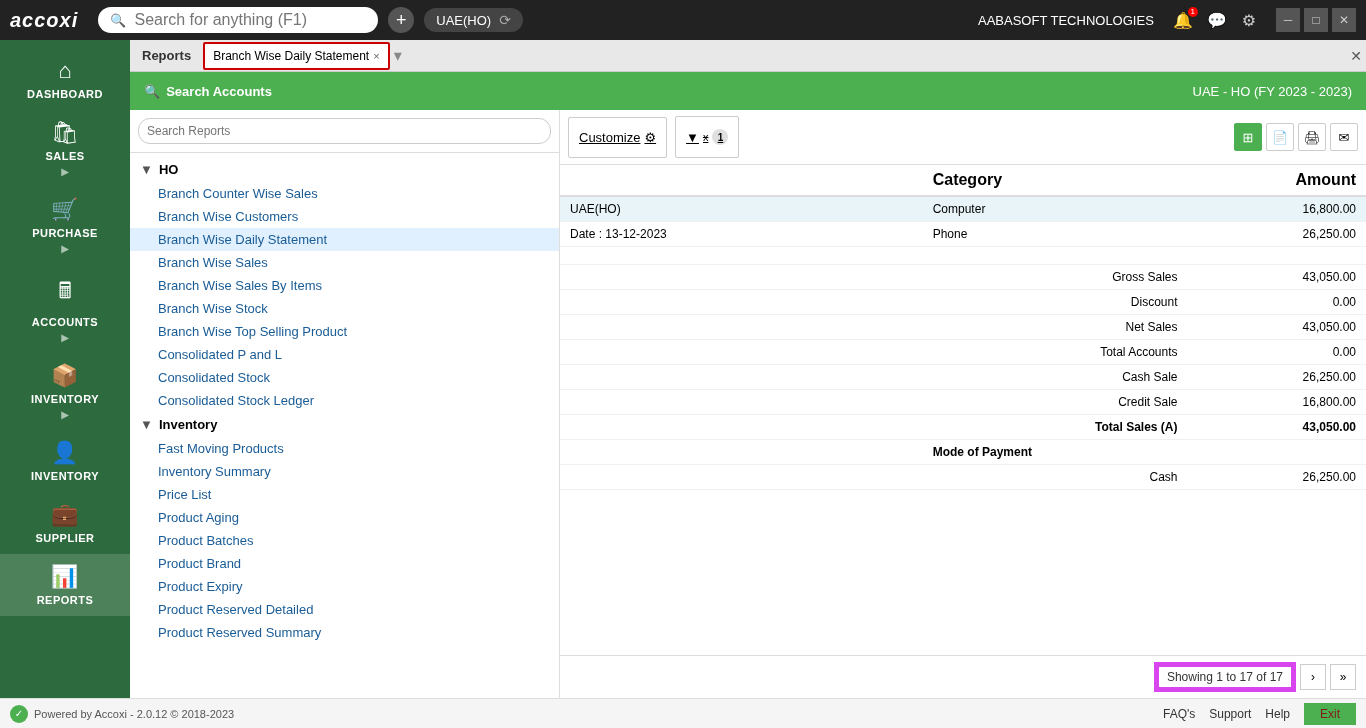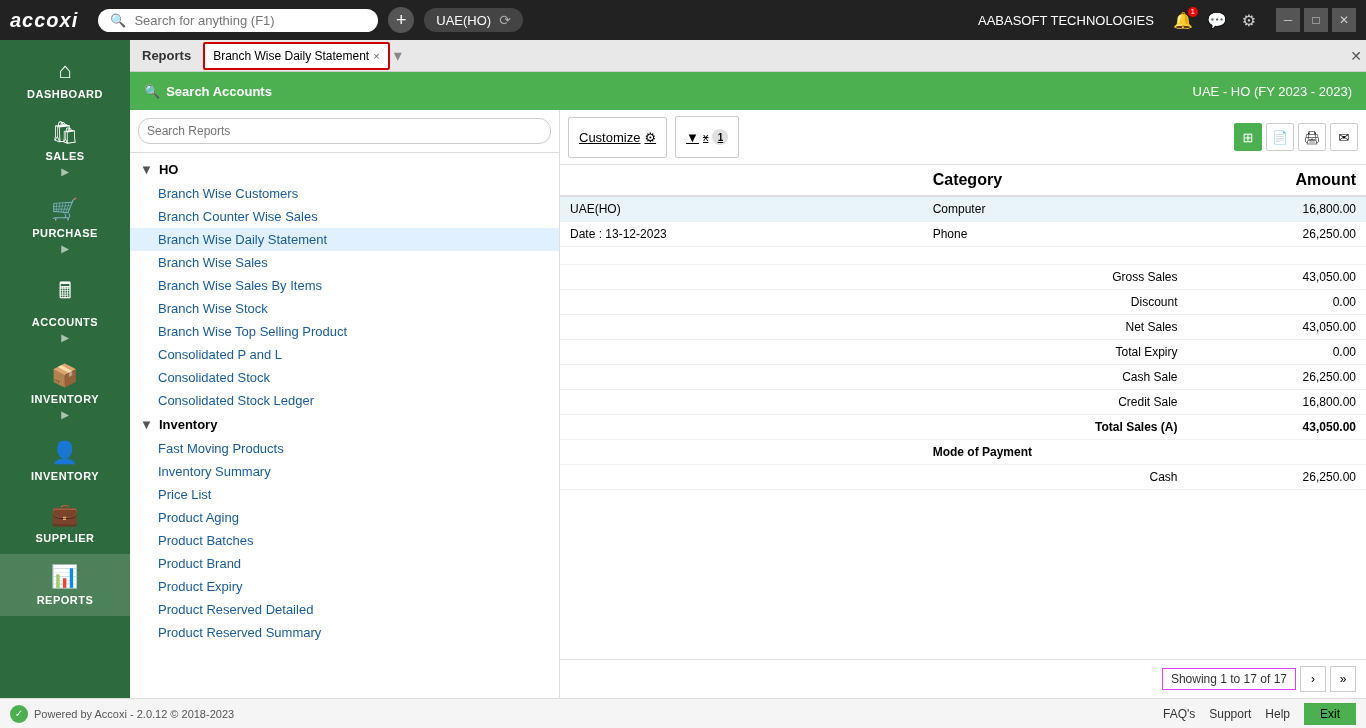--- a/index.html
+++ b/index.html
@@ -2,21 +2,21 @@
 <html><head>
   <meta charset="utf-8">
   <style>
     * { box-sizing: border-box; margin: 0; padding: 0; font-family: Arial, sans-serif; font-size: 13px; }
     body { width: 1366px; height: 728px; overflow: hidden; background: #f0f0f0; display: flex; flex-direction: column; }
 
     
     .top-bar { background: #222; height: 40px; display: flex; align-items: center; padding: 0 10px; gap: 10px; flex-shrink: 0; }
     .logo { color: white; font-size: 20px; font-weight: bold; font-style: italic; letter-spacing: 1px; margin-right: 10px; }
     .search-bar { background: white; border-radius: 20px; display: flex; align-items: center; padding: 4px 12px; width: 280px; gap: 8px; }
-    .search-bar input { border: none; outline: none; font-size: 13px; width: 100%; color: #1d4ed8; }
+    .search-bar input { border: none; outline: none; font-size: 16px; width: 100%; color: #1d4ed8; }
     .search-icon-top { color: #888; }
     .add-btn { background: #555; border: none; border-radius: 50%; width: 26px; height: 26px; color: white; font-size: 18px; cursor: pointer; display: flex; align-items: center; justify-content: center; }
     .branch-selector { background: #444; border-radius: 20px; display: flex; align-items: center; padding: 4px 12px; gap: 8px; color: white; }
     .refresh-icon { color: #aaa; font-size: 14px; cursor: pointer; }
     .company-name { color: white; margin-left: auto; font-size: 13px; }
     .top-icons { display: flex; gap: 14px; align-items: center; margin-left: 10px; }
     .top-icon { color: #ccc; font-size: 16px; cursor: pointer; position: relative; }
     .notif-badge { position: absolute; top: -4px; right: -4px; background: red; border-radius: 50%; width: 10px; height: 10px; font-size: 8px; color: white; display: flex; align-items: center; justify-content: center; }
     .window-controls { display: flex; gap: 4px; margin-left: 10px; }
     .win-btn { background: #555; border: none; color: #ccc; width: 24px; height: 24px; cursor: pointer; display: flex; align-items: center; justify-content: center; font-size: 12px; }
@@ -78,31 +78,31 @@
     th { background: white; text-align: right; font-weight: bold; padding: 6px 10px; border-bottom: 2px solid #ddd; font-size: 16px; position: sticky; top: 0; z-index: 1; }
     th:first-child { text-align: left; }
     td { padding: 5px 10px; font-size: 12px; border-bottom: 1px solid #f0f0f0; }
     tr:first-child td { background: #e8f4f8; }
     .td-left { text-align: left; }
     .td-right { text-align: right; }
     .td-bold { font-weight: bold; }
 
     
     .pagination { display: flex; align-items: center; justify-content: flex-end; padding: 6px 10px; border-top: 1px solid #ddd; background: white; flex-shrink: 0; gap: 4px; }
-    .pagination-info { font-size: 12px; color: #333; border: 1px solid #d946ef; padding: 3px 8px; background: white; }
+    .pagination-info { font-size: 12px; color: #333; border: 5px solid #d946ef; padding: 3px 8px; background: white; }
     .page-btn { width: 26px; height: 26px; display: flex; align-items: center; justify-content: center; border: 1px solid #ccc; background: white; cursor: pointer; font-size: 12px; }
 
     
     .bottom-bar { background: #f5f5f5; height: 30px; display: flex; align-items: center; padding: 0 10px; border-top: 1px solid #ddd; flex-shrink: 0; gap: 10px; }
     .bottom-logo { display: flex; align-items: center; gap: 6px; }
     .bottom-logo-icon { width: 18px; height: 18px; background: #4caf50; border-radius: 50%; display: flex; align-items: center; justify-content: center; color: white; font-size: 10px; }
     .bottom-text { font-size: 11px; color: #555; }
     .bottom-right { margin-left: auto; display: flex; gap: 14px; align-items: center; }
     .bottom-link { font-size: 12px; color: #333; cursor: pointer; }
-    .exit-btn { background: #4caf50; color: #000000; border: none; padding: 4px 16px; cursor: pointer; font-size: 12px; border-weight: bold; text-align: right; }
+    .exit-btn { background: #4caf50; color: #7f1d1d; border: none; padding: 4px 16px; cursor: pointer; font-size: 12px; border-weight: bold; text-align: right; }
   </style>
 </head>
 <body>
 
 <div class="top-bar">
   <span class="logo">accoxi</span>
   <div class="search-bar">
     <span class="search-icon-top">🔍</span>
     <input type="text" placeholder="Search for anything (F1)" style="">
   </div>
@@ -192,22 +192,22 @@
       <div class="left-panel">
         <div class="left-panel-search">
           <input type="text" placeholder="Search Reports" style="">
         </div>
         <div class="tree-area">
 
           <div class="tree-group-header">
             <span class="tree-group-arrow">▼</span>
             <span>HO</span>
           </div>
+          <div class="tree-item">Branch Counter Wise Sales</div>
           <div class="tree-item">Branch Wise Customers</div>
-          <div class="tree-item">Branch Counter Wise Sales</div>
           <div class="tree-item active">Branch Wise Daily Statement</div>
           <div class="tree-item">Branch Wise Sales</div>
           <div class="tree-item">Branch Wise Sales By Items</div>
           <div class="tree-item">Branch Wise Stock</div>
           <div class="tree-item">Branch Wise Top Selling Product</div>
           <div class="tree-item">Consolidated P and L</div>
           <div class="tree-item">Consolidated Stock</div>
           <div class="tree-item">Consolidated Stock Ledger</div>
 
           <div class="tree-group-header">
@@ -290,21 +290,21 @@
                 <td class="td-right">Discount</td>
                 <td class="td-right">0.00</td>
               </tr>
               <tr>
                 <td></td>
                 <td class="td-right">Net Sales</td>
                 <td class="td-right">43,050.00</td>
               </tr>
               <tr>
                 <td></td>
-                <td class="td-right">Total Expiry</td>
+                <td class="td-right">Total Accounts</td>
                 <td class="td-right">0.00</td>
               </tr>
               <tr>
                 <td></td>
                 <td class="td-right">Cash Sale</td>
                 <td class="td-right">26,250.00</td>
               </tr>
               <tr>
                 <td></td>
                 <td class="td-right">Credit Sale</td>

